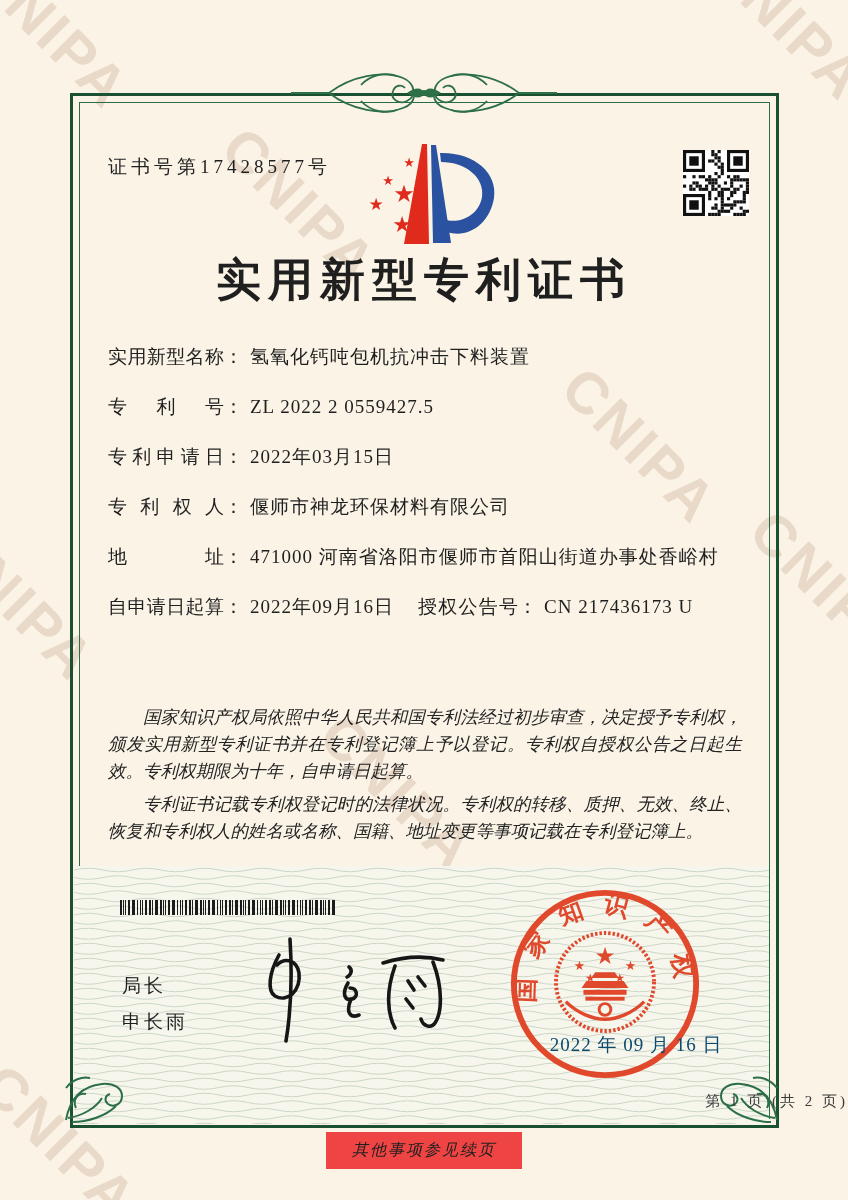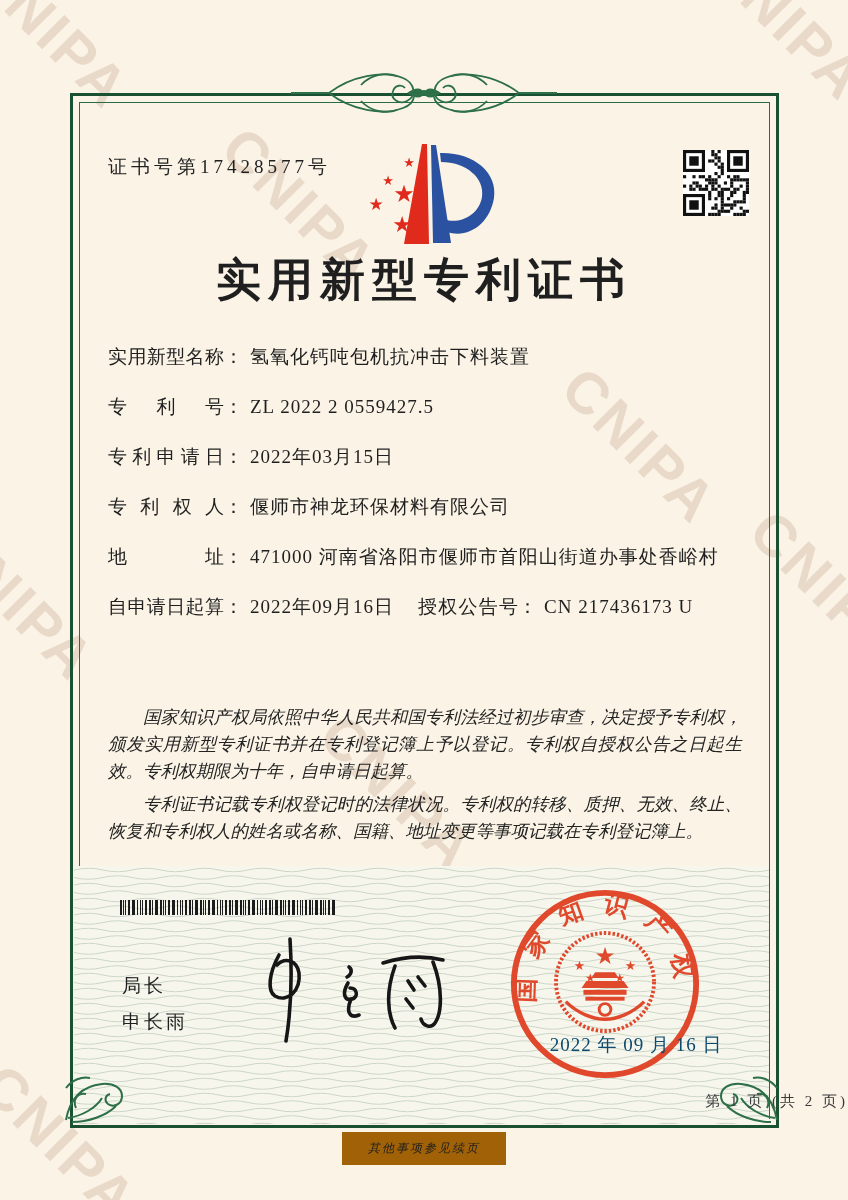--- a/index.html
+++ b/index.html
@@ -44,21 +44,21 @@
   .barcode{position:absolute; left:120px; top:900px; z-index:4;}
   .director{position:absolute; left:122px; top:968px; font-size:19px; line-height:36px;
     letter-spacing:3px; z-index:4;}
   .signature{position:absolute; left:245px; top:933px; z-index:5;}
   .seal{position:absolute; left:507px; top:886px; z-index:4; opacity:.95;}
   .seal-date{position:absolute; left:512px; top:1032px; width:186px; text-align:center;
     font-size:19px; letter-spacing:1px; color:#0c4a6e; z-index:6; white-space:nowrap;margin-left:31px;}
   .page-info{position:absolute; left:0; right:0; top:1092px; text-align:right;
     font-size:15px; letter-spacing:3px; color:#3a3a3a; z-index:4;}
   .cont-note{position:absolute; left:50%; top:1132px; transform:translateX(-50%);
-    background:#a16207; padding:8px 26px; font-size:12px; font-style:italic;
+    background:#ef4444; padding:8px 26px; font-size:16px; font-style:italic;
     letter-spacing:2px; z-index:4; white-space:nowrap;}
 </style>
 </head>
 <body>
 
 <div id="page">
 
   <span class="wm" style="left:52px;top:30px">CNIPA</span>
   <span class="wm" style="left:788px;top:22px">CNIPA</span>
   <span class="wm" style="left:300px;top:205px">CNIPA</span>

